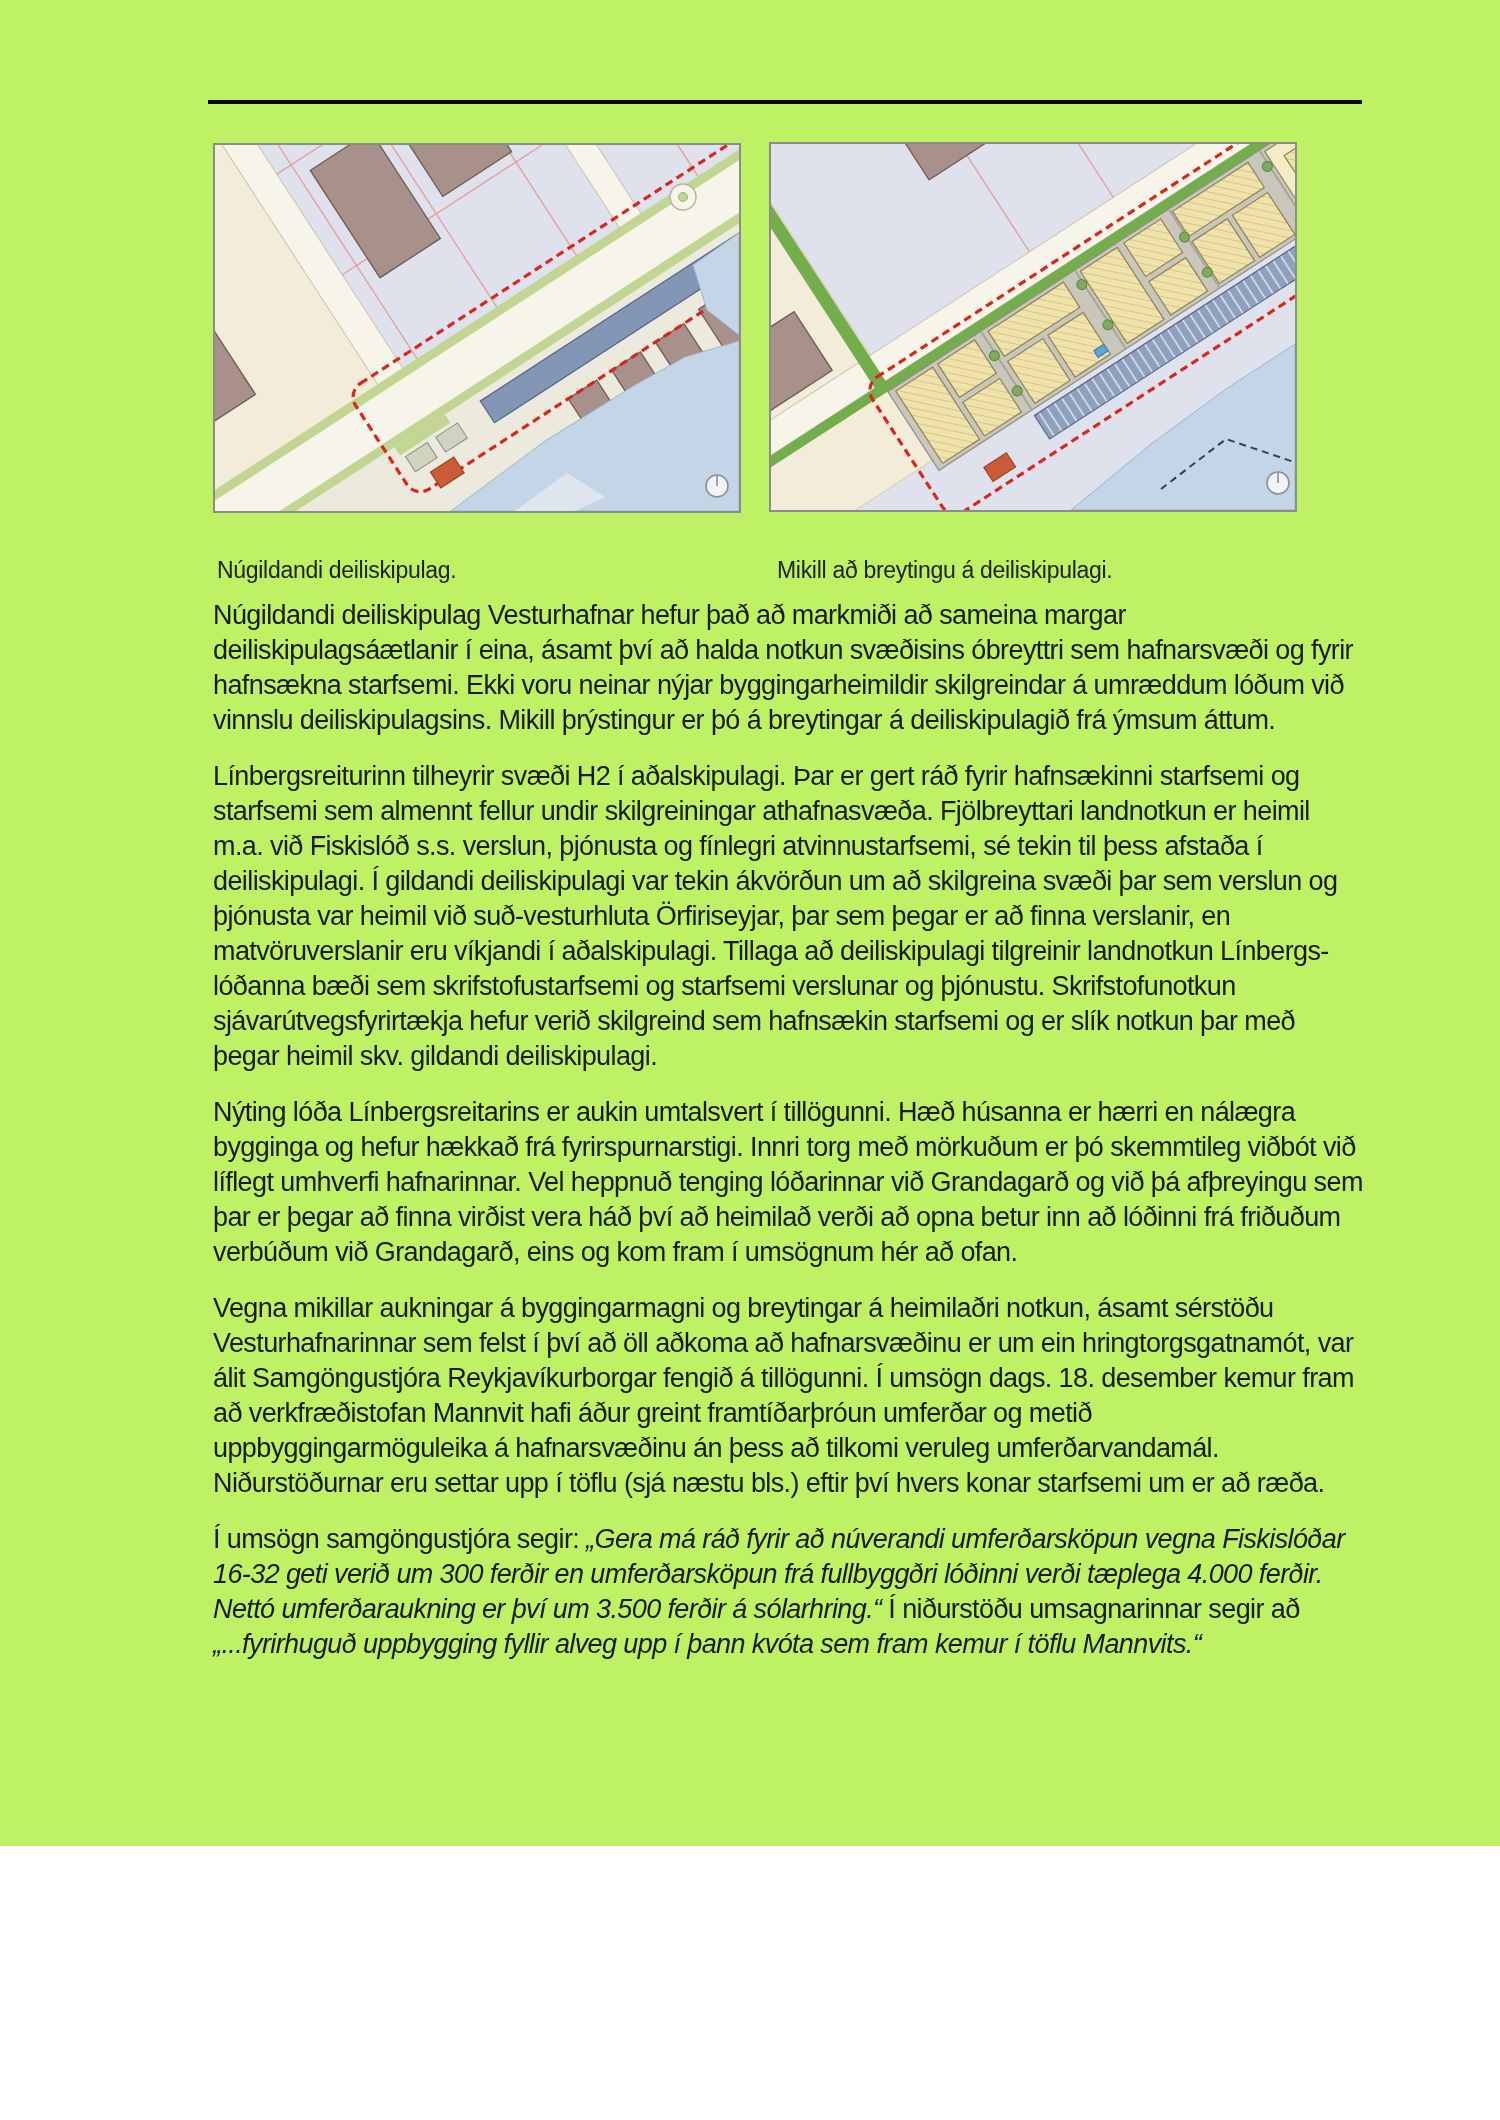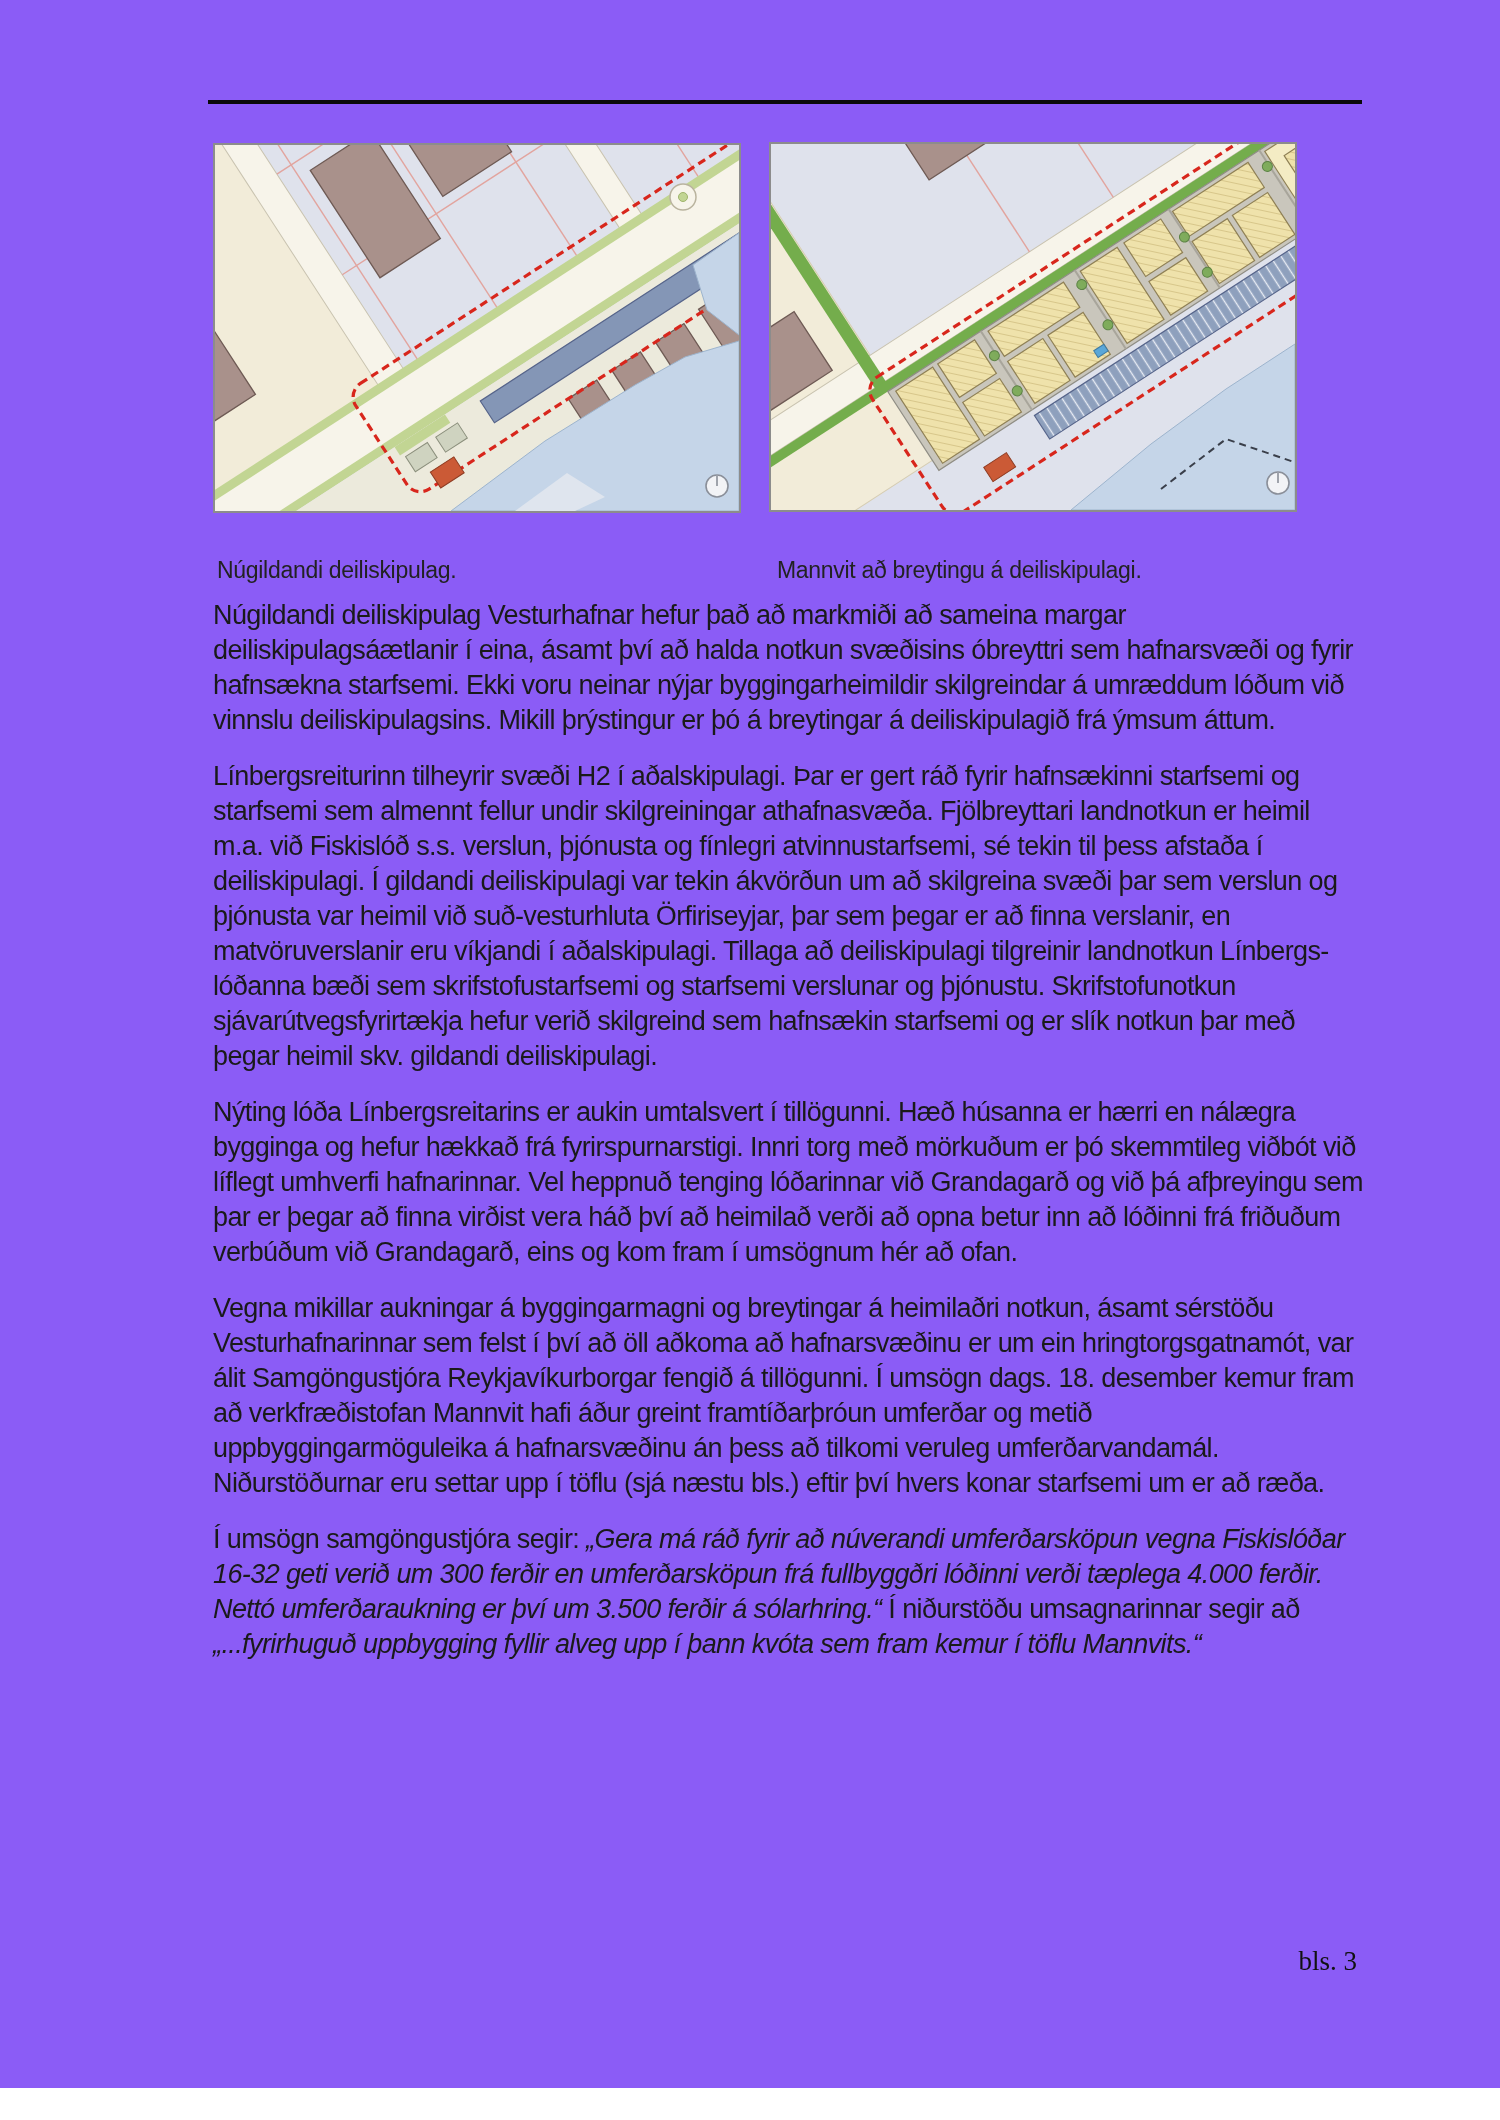--- a/index.html
+++ b/index.html
@@ -1,19 +1,19 @@
 <!DOCTYPE html>
 <html><head>
 <meta charset="utf-8">
 <style>
   html,body{margin:0;padding:0;background:#ffffff;}
   .page{
     position:relative;
-    width:1500px;height:2088px;
-    background:#8b5cf6;
+    width:1500px;height:1846px;
+    background:#bef264;
     font-family:"Liberation Sans", sans-serif;
     color:#1c1c1c;
     overflow:hidden;
   }
   .header-rule{
     position:absolute;left:208px;top:100px;
     width:1154px;height:4px;background:#0a0a0a;
   }
   .figure{
     position:absolute;
@@ -218,21 +218,21 @@
         <rect x="215" y="315" width="27" height="17" fill="#cb5a36" stroke="#8f3c22" transform="rotate(-33 228 323)"></rect>
         <g>
           <circle cx="507" cy="339" r="11" fill="#f2f3f6" stroke="#8a8f99" stroke-width="1.6"></circle>
           <line x1="507" y1="329" x2="507" y2="339" stroke="#8a8f99" stroke-width="1.6"></line>
         </g>
       </g>
     </svg>
   </div>
 
   <div class="caption left">Núgildandi deiliskipulag.</div>
-  <div class="caption right">Mannvit að breytingu á deiliskipulagi.</div>
+  <div class="caption right">Mikill að breytingu á deiliskipulagi.</div>
 
   <div class="textblock">
     <p><span>Núgildandi deiliskipulag Vesturhafnar hefur það að markmiði að sameina margar deiliskipulagsáætlanir í eina, ásamt því að halda notkun svæðisins óbreyttri sem hafnarsvæði og fyrir hafnsækna starfsemi. Ekki voru neinar nýjar byggingarheimildir skilgreindar á umræddum lóðum við vinnslu deiliskipulagsins. Mikill þrýstingur er þó á breytingar á deiliskipulagið frá ýmsum áttum.</span></p>
     <p><span>Línbergsreiturinn tilheyrir svæði H2 í aðalskipulagi. Þar er gert ráð fyrir hafnsækinni starfsemi og starfsemi sem almennt fellur undir skilgreiningar athafnasvæða. Fjölbreyttari landnotkun er heimil m.a. við Fiskislóð s.s. verslun, þjónusta og fínlegri atvinnustarfsemi, sé tekin til þess afstaða í deiliskipulagi. Í gildandi deiliskipulagi var tekin ákvörðun um að skilgreina svæði þar sem verslun og þjónusta var heimil við suð-vesturhluta Örfiriseyjar, þar sem þegar er að finna verslanir, en matvöruverslanir eru víkjandi í aðalskipulagi. Tillaga að deiliskipulagi tilgreinir landnotkun Línbergs-lóðanna bæði sem skrifstofustarfsemi og starfsemi verslunar og þjónustu. Skrifstofunotkun sjávarútvegsfyrirtækja hefur verið skilgreind sem hafnsækin starfsemi og er slík notkun þar með þegar heimil skv. gildandi deiliskipulagi.</span></p>
     <p><span>Nýting lóða Línbergsreitarins er aukin umtalsvert í tillögunni. Hæð húsanna er hærri en nálægra bygginga og hefur hækkað frá fyrirspurnarstigi. Innri torg með mörkuðum er þó skemmtileg viðbót við líflegt umhverfi hafnarinnar. Vel heppnuð tenging lóðarinnar við Grandagarð og við þá afþreyingu sem þar er þegar að finna virðist vera háð því að heimilað verði að opna betur inn að lóðinni frá friðuðum verbúðum við Grandagarð, eins og kom fram í umsögnum hér að ofan.</span></p>
     <p><span>Vegna mikillar aukningar á byggingarmagni og breytingar á heimilaðri notkun, ásamt sérstöðu Vesturhafnarinnar sem felst í því að öll aðkoma að hafnarsvæðinu er um ein hringtorgsgatnamót, var álit Samgöngustjóra Reykjavíkurborgar fengið á tillögunni. Í umsögn dags. 18. desember kemur fram að verkfræðistofan Mannvit hafi áður greint framtíðarþróun umferðar og metið uppbyggingarmöguleika á hafnarsvæðinu án þess að tilkomi veruleg umferðarvandamál. Niðurstöðurnar eru settar upp í töflu (sjá næstu bls.) eftir því hvers konar starfsemi um er að ræða.</span></p>
     <p><span>Í umsögn samgöngustjóra segir: </span><span class="it">„Gera má ráð fyrir að núverandi umferðarsköpun vegna Fiskislóðar 16-32 geti verið um 300 ferðir en umferðarsköpun frá fullbyggðri lóðinni verði tæplega 4.000 ferðir. Nettó umferðaraukning er því um 3.500 ferðir á sólarhring.“ </span><span>Í niðurstöðu umsagnarinnar segir að </span><span class="it">„...fyrirhuguð uppbygging fyllir alveg upp í þann kvóta sem fram kemur í töflu Mannvits.“</span></p>
   </div>
 
   <div class="page-number">bls. 3</div>

